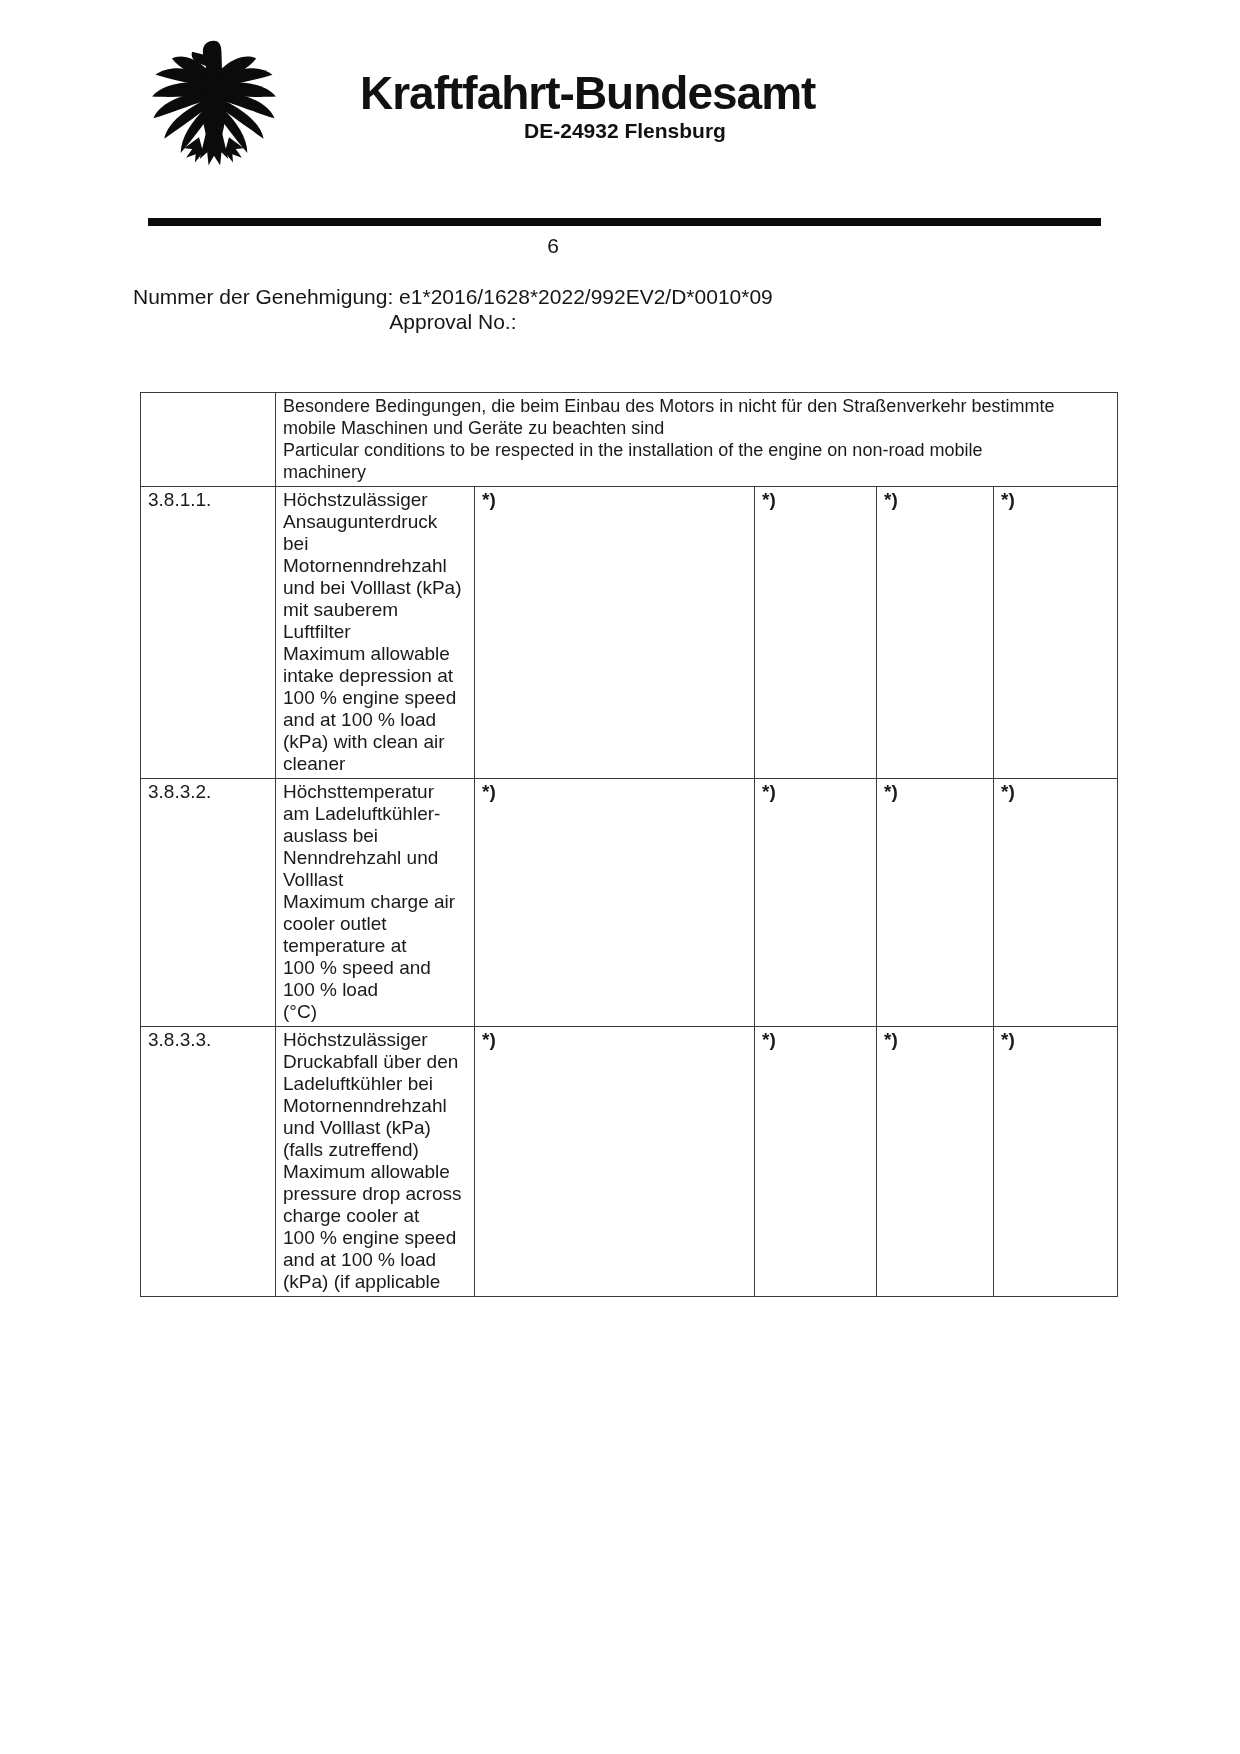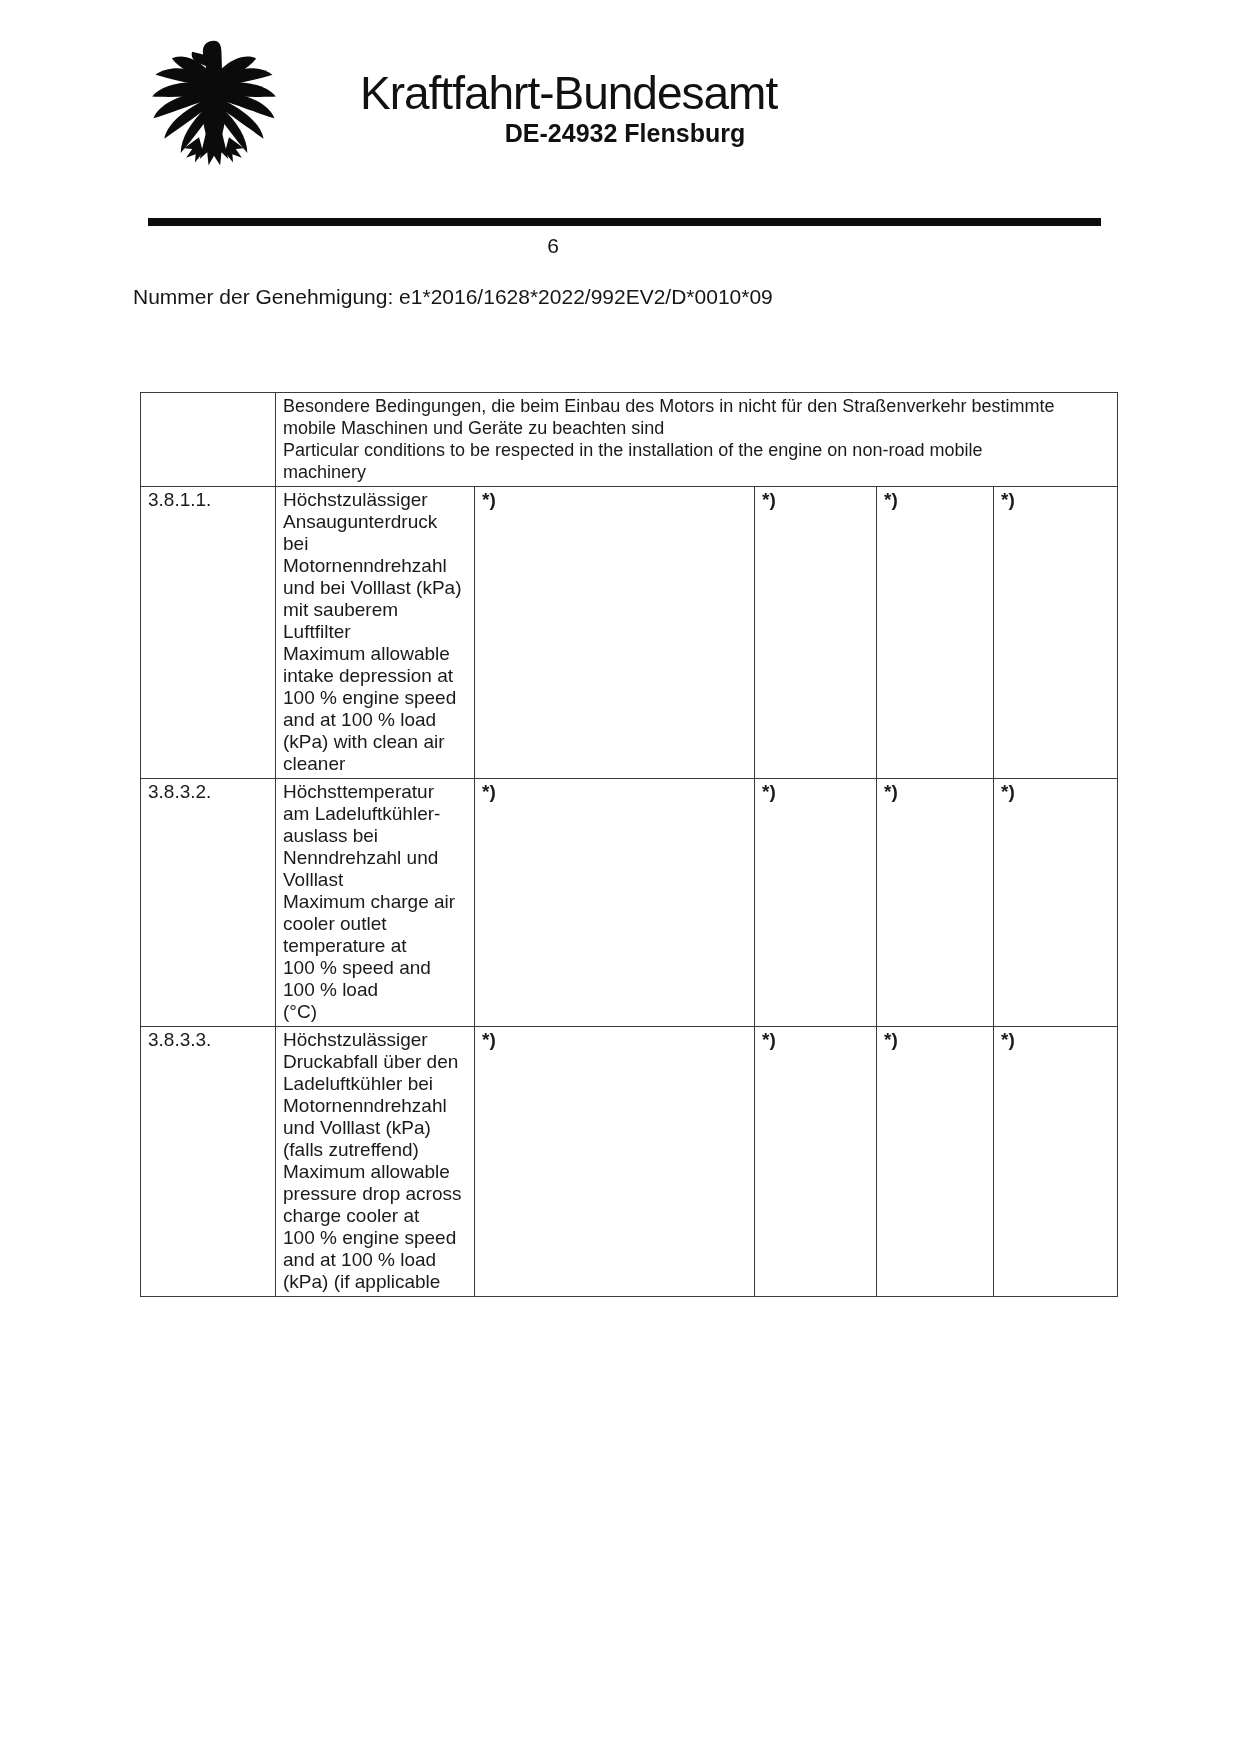--- a/index.html
+++ b/index.html
@@ -3,25 +3,25 @@
 <meta charset="utf-8">
 <style>
   html,body{margin:0;padding:0;}
   body{
     width:1240px;height:1754px;background:#ffffff;color:#161616;
     font-family:"Liberation Sans", sans-serif;position:relative;overflow:hidden;
   }
   .logo{position:absolute;left:146px;top:34px;width:136px;height:136px;}
   .agency-name{
     position:absolute;left:360px;top:66px;width:540px;
-    font-size:46px;font-weight:normal;letter-spacing:-1px;white-space:nowrap;color:#111;
+    font-size:46px;font-weight:bold;letter-spacing:-1px;white-space:nowrap;color:#111;
   }
   .agency-loc{
     position:absolute;left:360px;top:119px;width:530px;text-align:center;
-    font-size:25px;font-weight:bold;color:#111;
+    font-size:21px;font-weight:bold;color:#111;
   }
   .rule{position:absolute;left:148px;top:218px;width:953px;height:8px;background:#0c0c0c;}
   .page-number{position:absolute;left:148px;top:234px;width:810px;text-align:center;font-size:21px;}
   .approval{position:absolute;left:133px;top:284px;font-size:21px;line-height:25px;text-align:center;}
   .approval div{white-space:nowrap;}
   table.cond{
     position:absolute;left:140px;top:392px;width:977px;
     border-collapse:collapse;table-layout:fixed;
     font-size:19px;line-height:22px;color:#1a1a1a;
   }
@@ -71,20 +71,21 @@
   </svg>
 </div>
 
 <div class="agency-name">Kraftfahrt-Bundesamt</div>
 <div class="agency-loc">DE-24932 Flensburg</div>
 <div class="rule"></div>
 <div class="page-number">6</div>
 
 <div class="approval">
   <div>Nummer der Genehmigung: e1*2016/1628*2022/992EV2/D*0010*09</div>
+  <div>Approval No.:</div>
 </div>
 
 <table class="cond">
   <colgroup>
     <col style="width:135px">
       <col style="width:199px">
       <col style="width:280px">
     <col style="width:122px">
       <col style="width:117px">
       <col style="width:124px">

